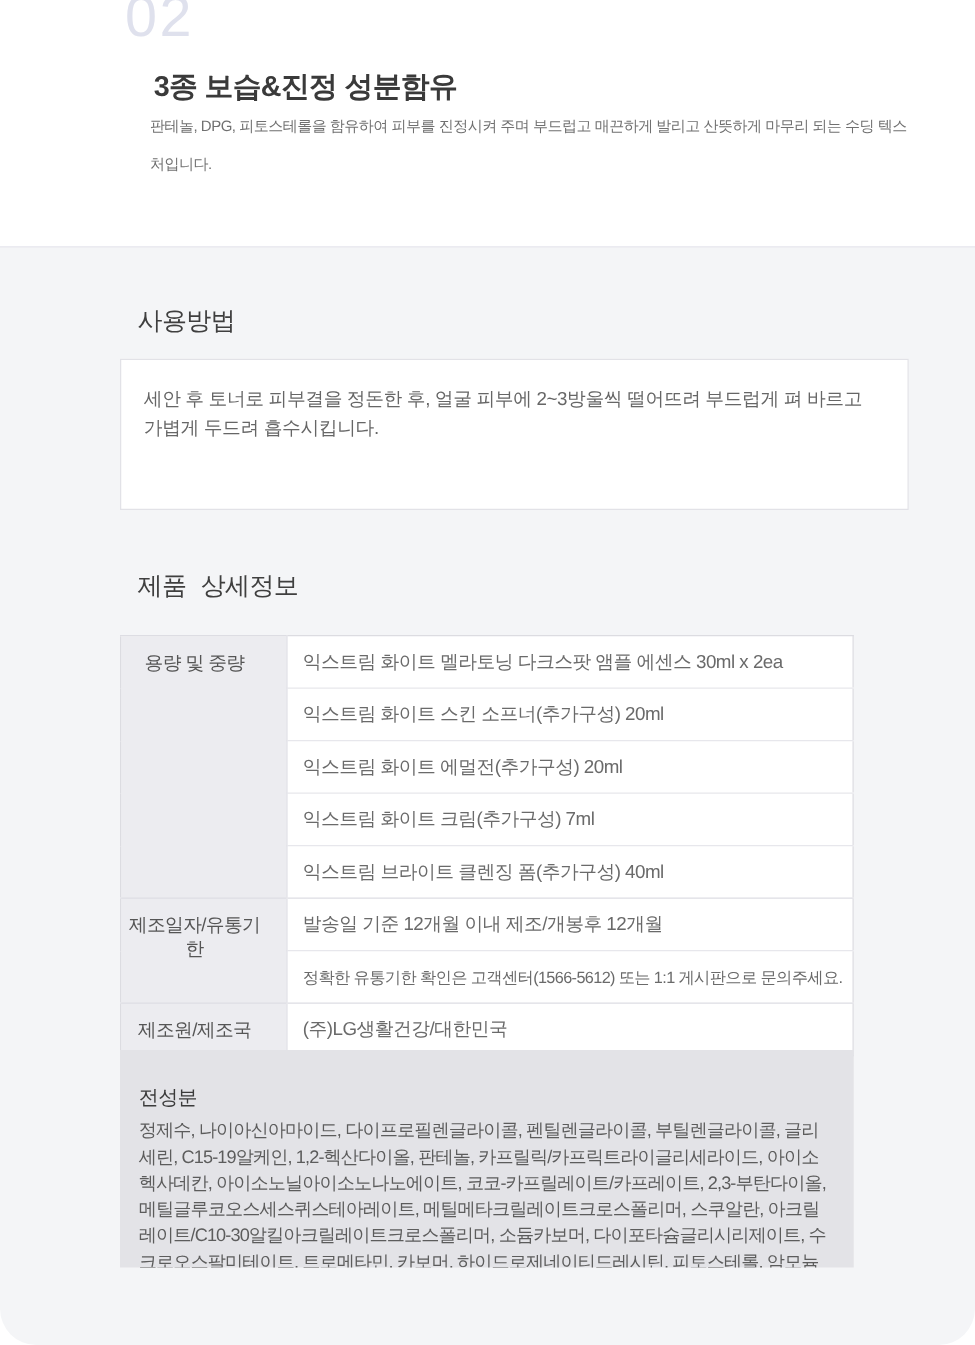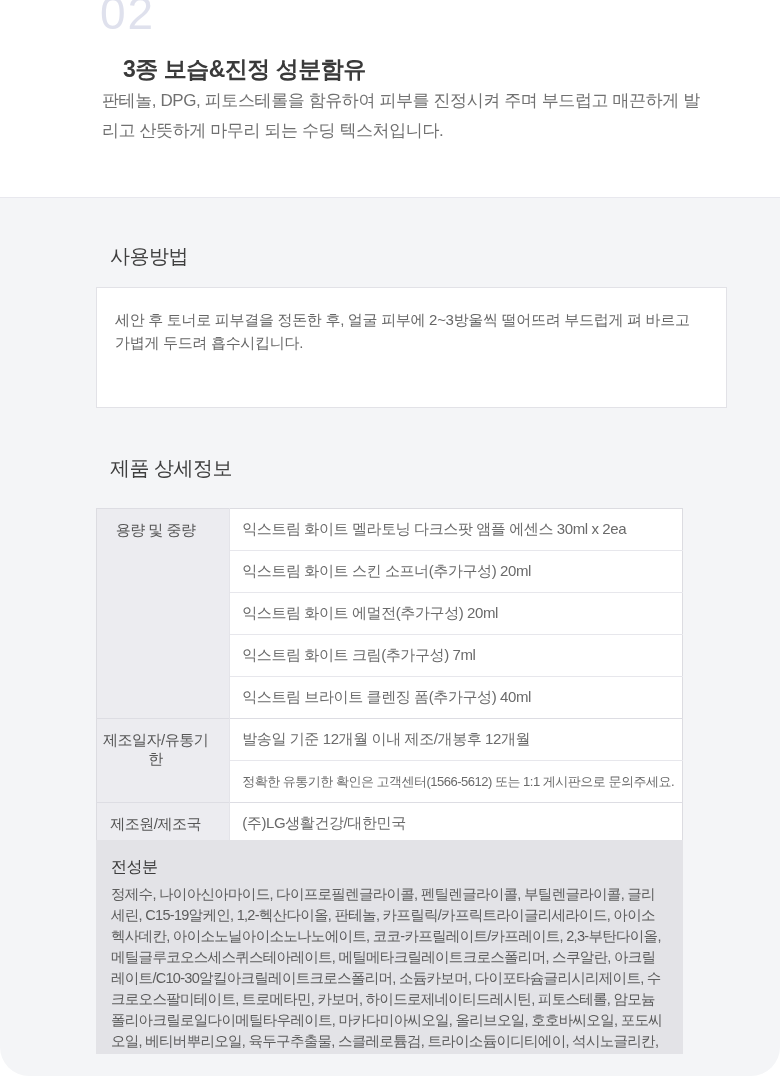--- a/index.html
+++ b/index.html
@@ -14,22 +14,22 @@
   .intro { position:absolute; top:0; left:0; width:780px; height:197px; background:#ffffff; overflow:hidden; }
   .big-num {
     position:absolute; left:100px; top:-14px;
     font-size:46px; font-weight:300; letter-spacing:2px; color:#dfe1ed;
   }
   .intro-title {
     position:absolute; left:105px; top:36px; margin:18px;
     font-size:23px; font-weight:700; color:#3a3a3a; letter-spacing:-0.5px;
   }
   .intro-desc {
-    position:absolute; left:102px; top:86px; margin:0; width:610px;
-    font-size:17px; color:#707070; line-height:30px; letter-spacing:-0.4px;
+    position:absolute; left:120px; top:86px; margin:0; width:610px;
+    font-size:12px; color:#707070; line-height:30px; letter-spacing:-0.4px;
   }
 
   
   .detail-area {
     position:absolute; top:197px; left:0; width:780px; height:879px;
     background:#f4f5f7; border-top:1px solid #e8e8ee; box-sizing:border-box;
   }
   .sec-title {
     position:absolute; margin:0;
     font-size:20px; font-weight:500; color:#3f3f3f; letter-spacing:-0.5px;text-align:center;
@@ -38,21 +38,21 @@
   .usage-box {
     position:absolute; left:96px; top:89px; width:631px; height:121px;
     box-sizing:border-box; background:#ffffff; border:1px solid #e2e2e7;
     padding:20px 18px;
   }
   .usage-box p {
     margin:0; font-size:15px; color:#666666; line-height:23px;
     letter-spacing:-0.3px;
   }
 
-  .details-title { left:110px; top:257px; }
+  .details-title { left:110px; top:257px;font-family:Liberation Mono, monospace; }
   .details-table {
     position:absolute; left:96px; top:310px; width:587px;
     border-collapse:collapse; background:#ffffff;
     border:1px solid #dcdce1;
   }
   .details-table th.row-label {
     width:144px; background:#ececf0;
     font-size:15px; font-weight:400; color:#555555; letter-spacing:-0.5px;
     text-align:center; vertical-align:top; padding:12px 19px 0 4px;
     border-right:1px solid #e4e4e9;
@@ -62,22 +62,22 @@
     font-size:15px; color:#6a6a6a; letter-spacing:-0.4px;
     white-space:nowrap; overflow:hidden;
     border-top:1px solid #e7e7ec;
   }
   .details-table tr:first-child td.val { border-top:none; }
   .details-table tr.group-start th,
   .details-table tr.group-start td { border-top:1px solid #dddde3; }
   .details-table td.val.small { font-size:13px; letter-spacing:-0.5px; }
 
   .ingredients {
-    position:absolute; left:96px; top:642px; width:587px; height:214px;
-    box-sizing:border-box; background:#e3e3e7; padding:17px 15px 14px;
+    position:absolute; left:96px; top:642px; width:587px; height:174px;
+    box-sizing:border-box; background:#e3e3e7; padding:28px 15px 14px;
     overflow:hidden;
   }
   .ing-title {
     font-size:16px; font-weight:400; color:#3b3b3b; letter-spacing:-0.5px;
     margin:0 0 6px 0;
   }
   .ing-body {
     margin:0; font-size:14.5px; color:#5c5c5c; line-height:21px;
     letter-spacing:-0.7px; word-break:break-all;
   }

